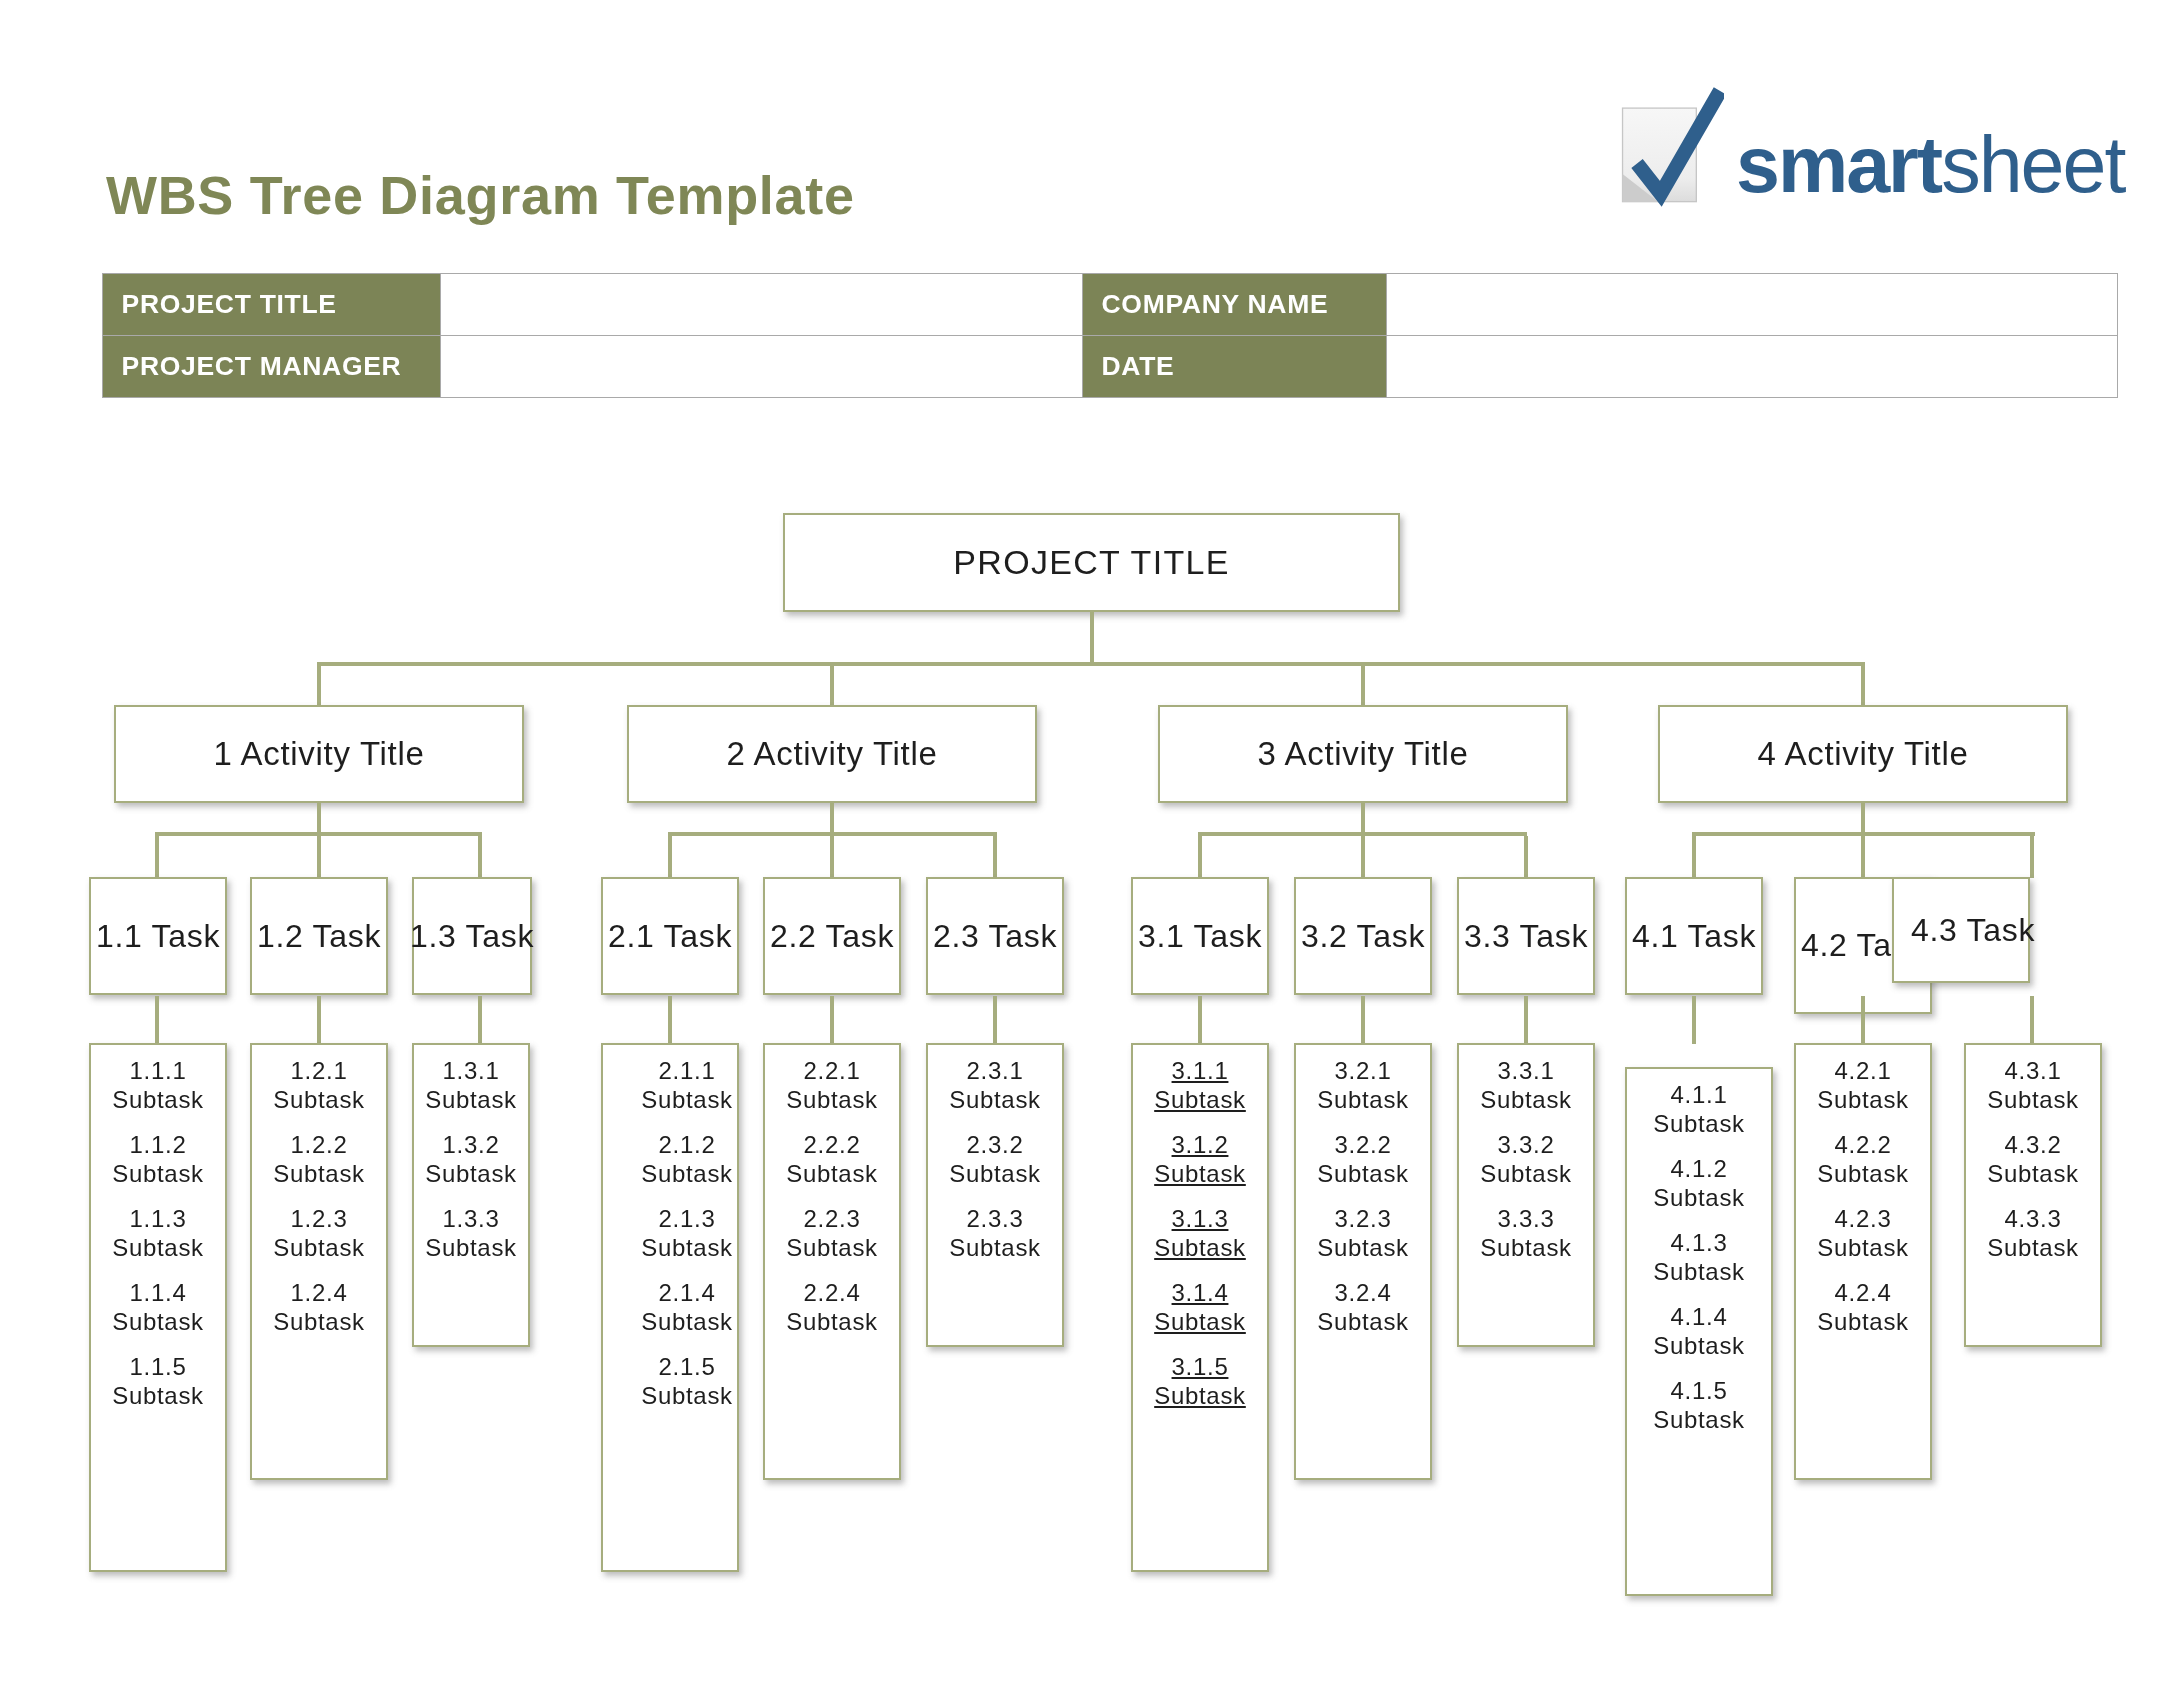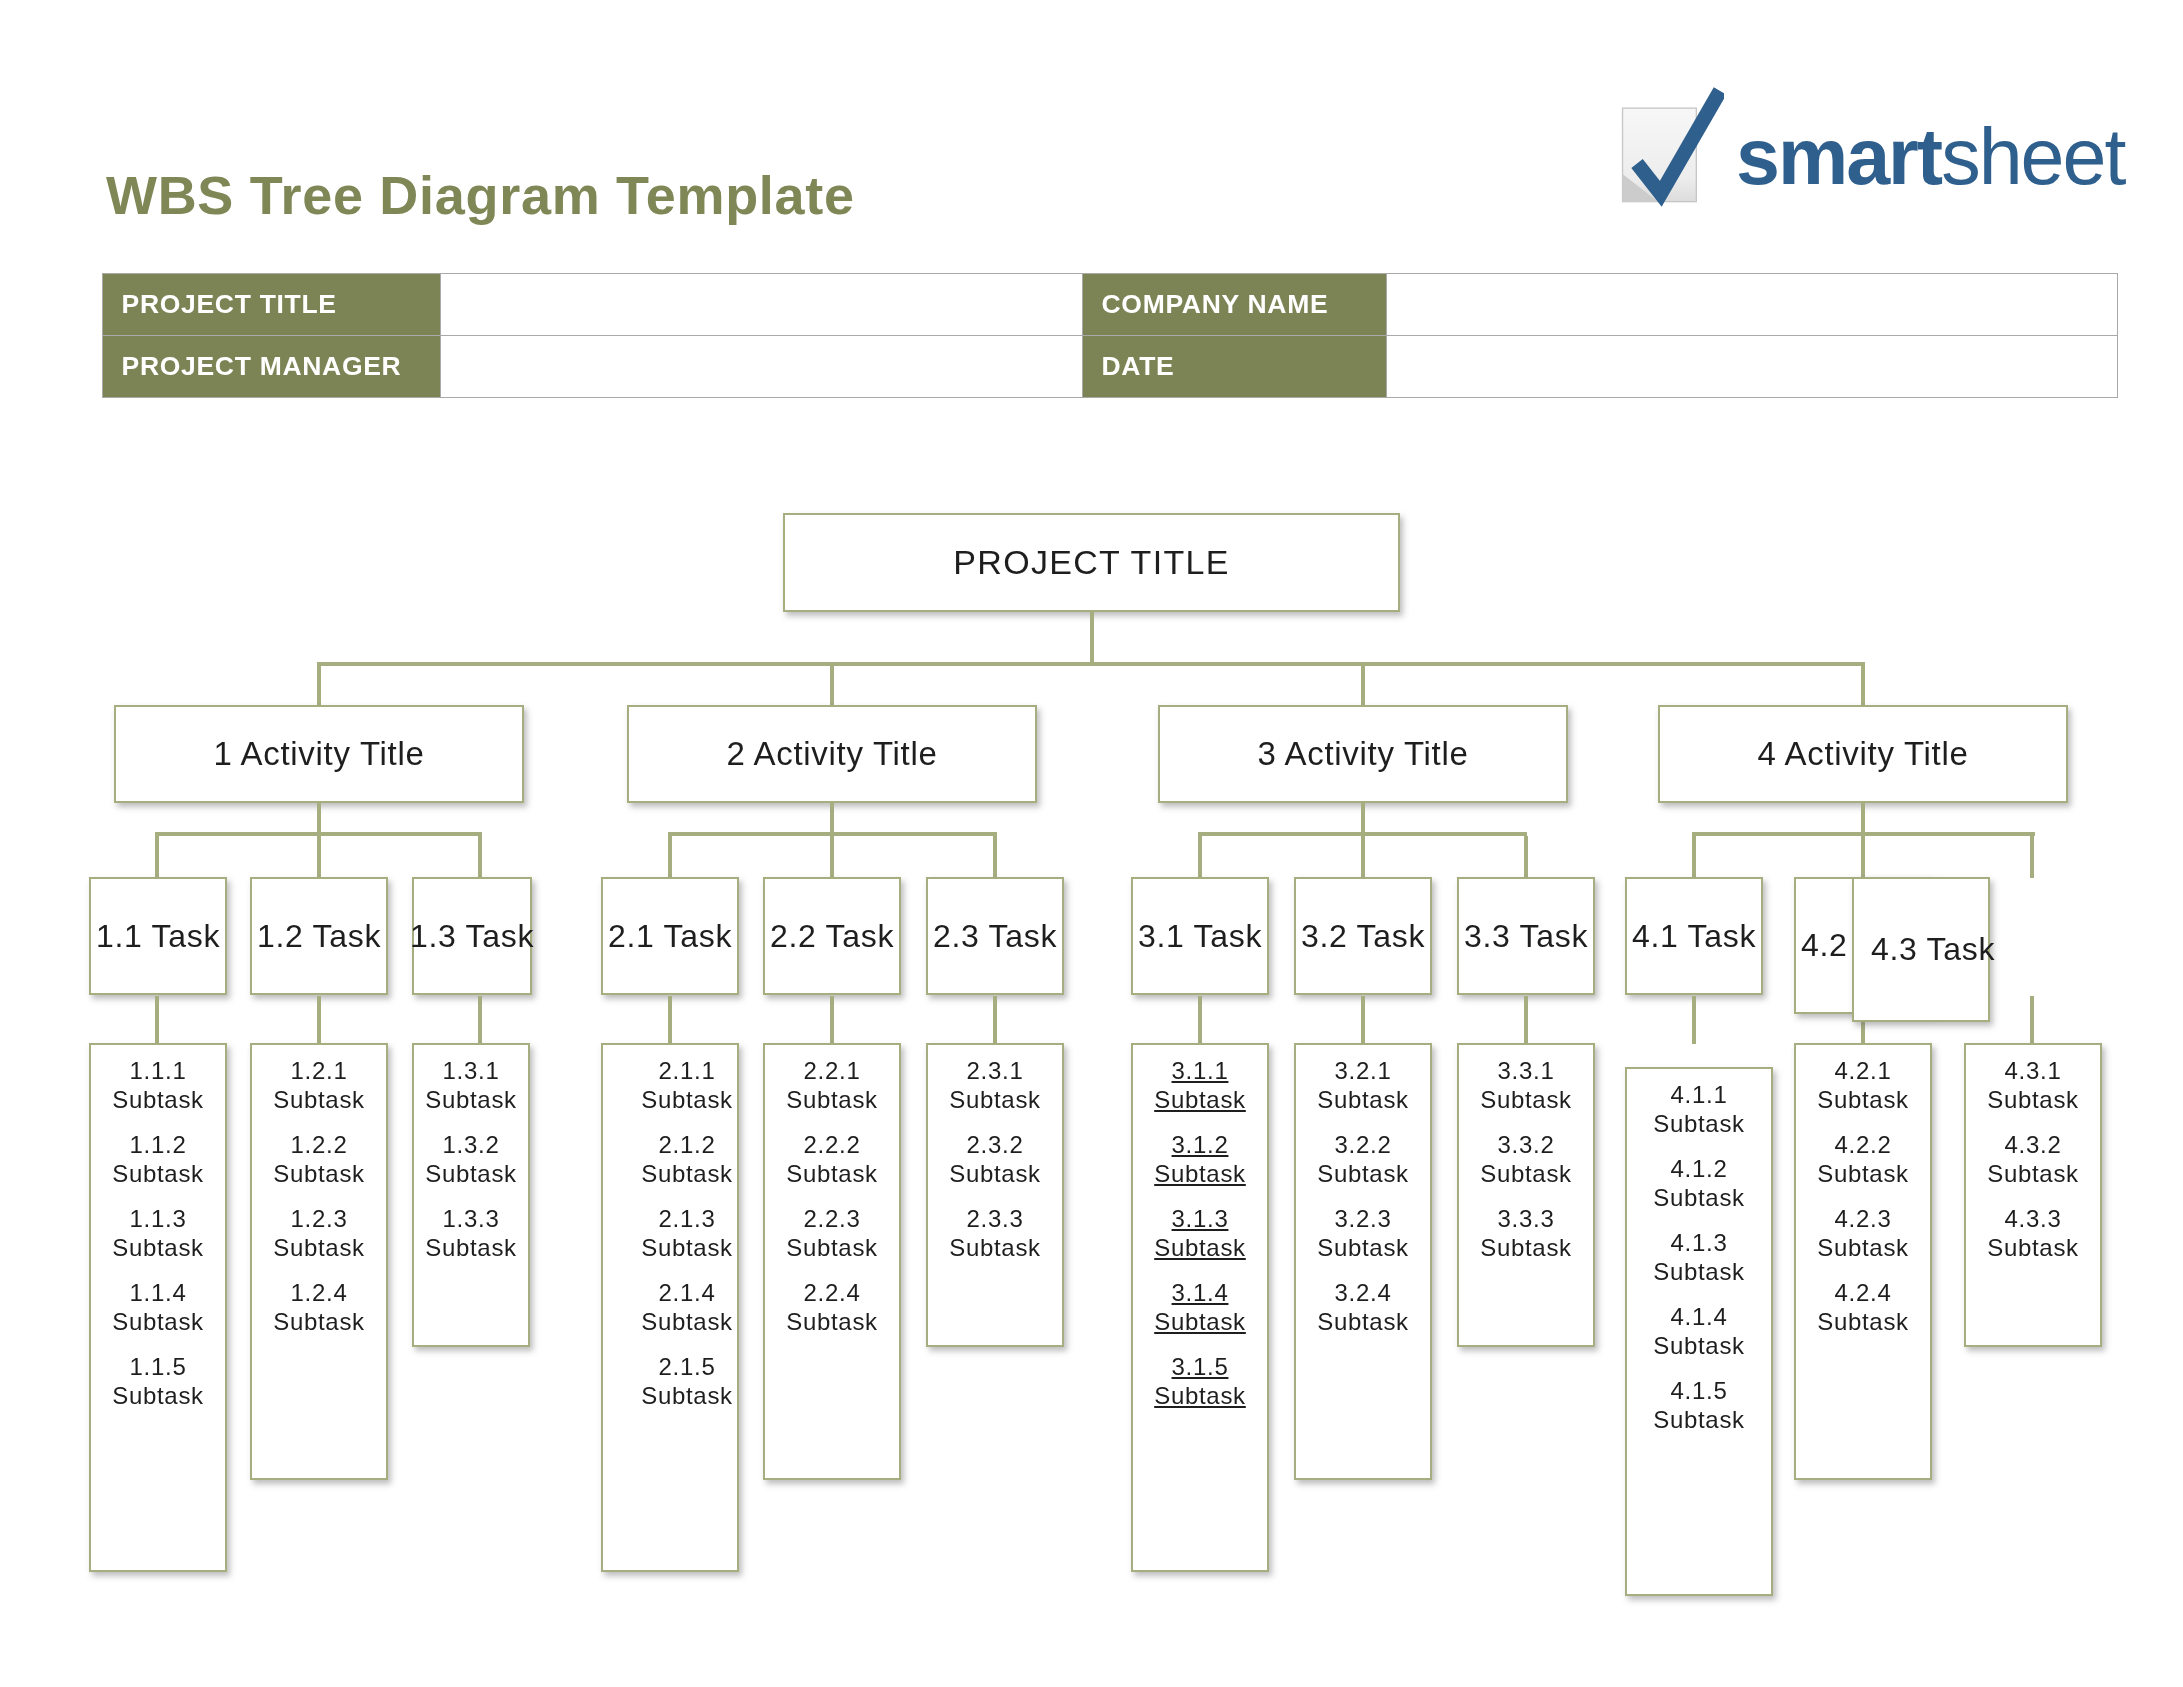--- a/index.html
+++ b/index.html
@@ -16,21 +16,21 @@
     width:2183px;height:1687px;background:#ffffff;position:relative;
     font-family:"Liberation Sans","DejaVu Sans",sans-serif;color:var(--ink);
     overflow:hidden;
   }
   .page-title{
     position:absolute;left:106px;top:164px;
     font-size:54px;font-weight:bold;color:var(--olive-title);letter-spacing:0.7px;
     white-space:nowrap;
   }
   
-  .logo{position:absolute;left:1612px;top:79px;display:flex;align-items:flex-start;}
+  .logo{position:absolute;left:1612px;top:79px;display:flex;align-items:center;}
   .logo svg{display:block;}
   .logo-text{
     font-size:79px;color:var(--blue);letter-spacing:-2px;line-height:1;
     margin-left:12px;padding-top:38px;white-space:nowrap;
   }
   .logo-text .bold{font-weight:bold;}
   .logo-text .light{font-weight:normal;}
   
   table.info{
     position:absolute;left:102px;top:273px;width:2015px;
@@ -391,21 +391,21 @@
       <div class="sub-item">
         <div>4.2.3</div>
         <div>Subtask</div>
       </div>
       <div class="sub-item">
         <div>4.2.4</div>
         <div>Subtask</div>
       </div>
     </div>
     <div class="cline" style="left: 2030px; top: 836px; width: 4px; height: 42px;"></div>
-    <div class="box task-box" style="left: 1852px; top: 877px; width: 138px; height: 145px; padding-left: 24px;">
+    <div class="box task-box" style="left: 1892px; top: 877px; width: 138px; height: 106px; padding-left: 24px;">
       <span>4.3 Task</span>
     </div>
     <div class="cline" style="left: 2030px; top: 996px; width: 4px; height: 48px;"></div>
     <div class="box subtask-box" style="left: 1964px; top: 1043px; width: 138px; height: 304px;">
       <div class="sub-item">
         <div>4.3.1</div>
         <div>Subtask</div>
       </div>
       <div class="sub-item">
         <div>4.3.2</div>

